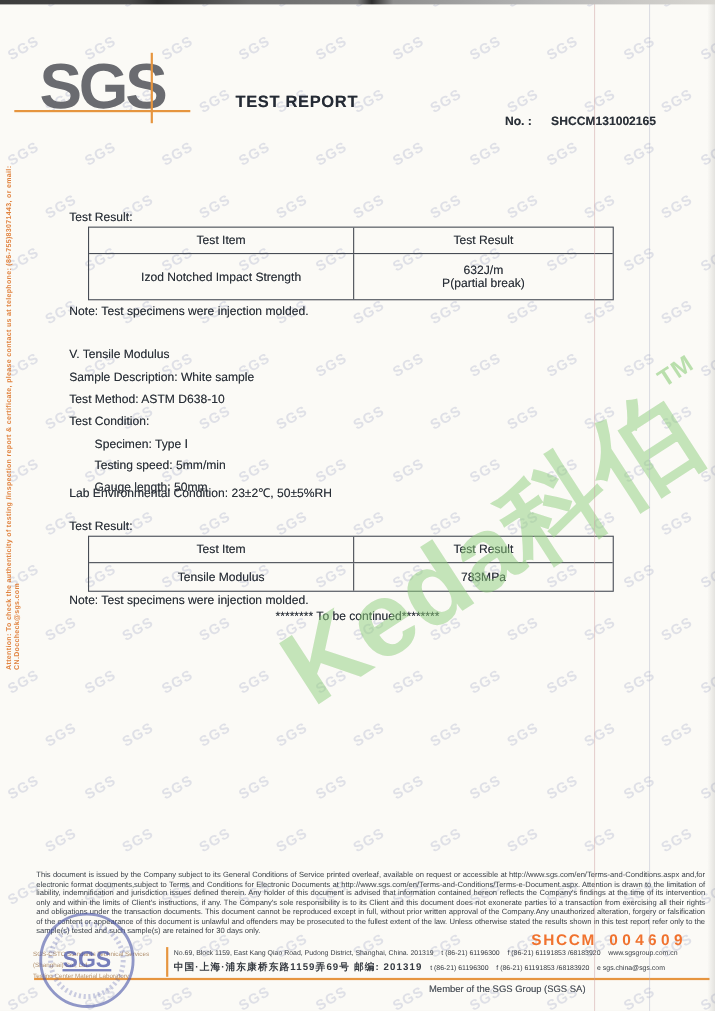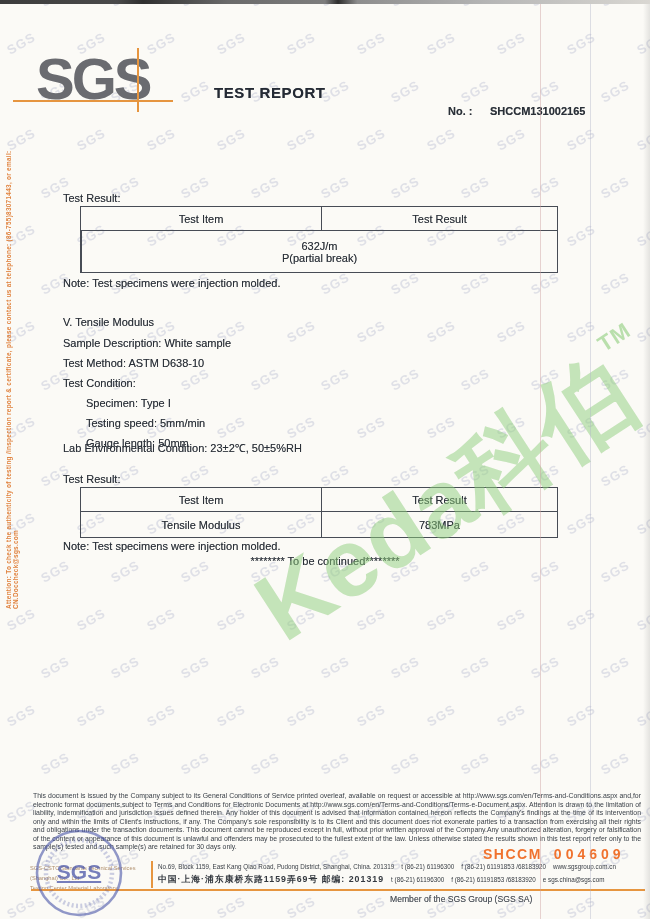--- a/index.html
+++ b/index.html
@@ -37,21 +37,21 @@
 
   
   .logo{position:absolute;left:36px;top:50px;font-size:58px;font-weight:bold;letter-spacing:-3px;
     color:#6a6b70;line-height:1;}
   .logo-hline{position:absolute;left:13px;top:100px;width:160px;height:2px;background:#e6953f;}
   .logo-vline{position:absolute;left:137px;top:48px;width:2px;height:64px;background:#e6953f;}
   .report-title{position:absolute;left:214px;top:84px;font-size:15px;font-weight:bold;
     letter-spacing:.6px;color:#242a34;}
   .meta{position:absolute;left:448px;top:100px;font-size:11px;font-weight:bold;line-height:22px;}
   .meta .row{display:flex;}
-  .meta .lbl{width:42px;}
+  .meta .lbl{width:42px;margin-left:11px;}
 
   
   .line{position:absolute;left:63px;font-size:11px;}
   .indent{left:86px;}
 
   
   .tbl{position:absolute;left:80px;width:478px;border:1px solid #474c55;box-sizing:border-box;
     background:rgba(255,255,255,.0);}
   .tbl .trow{display:flex;box-sizing:border-box;}
   .tbl .trow + .trow{border-top:1px solid #474c55;}
@@ -313,20 +313,21 @@
     </div>
 
     <div class="line doc-text" style="top:192px;">Test Result:</div>
 
     <div class="tbl" style="top:206px;">
       <div class="trow h23">
         <div class="c1 doc-text">Test Item</div>
         <div class="c2 doc-text">Test Result</div>
       </div>
       <div class="trow h42">
+        <div class="c1 doc-text">Izod Notched Impact Strength</div>
         <div class="c2">
           <span class="doc-text">632J/m</span>
           <span class="doc-text">P(partial break)</span>
         </div>
       </div>
     </div>
 
     <div class="line doc-text" style="top:277px;">Note:  Test specimens were injection molded.</div>
 
     <div class="line doc-text" style="top:316px;">V.   Tensile Modulus</div>

